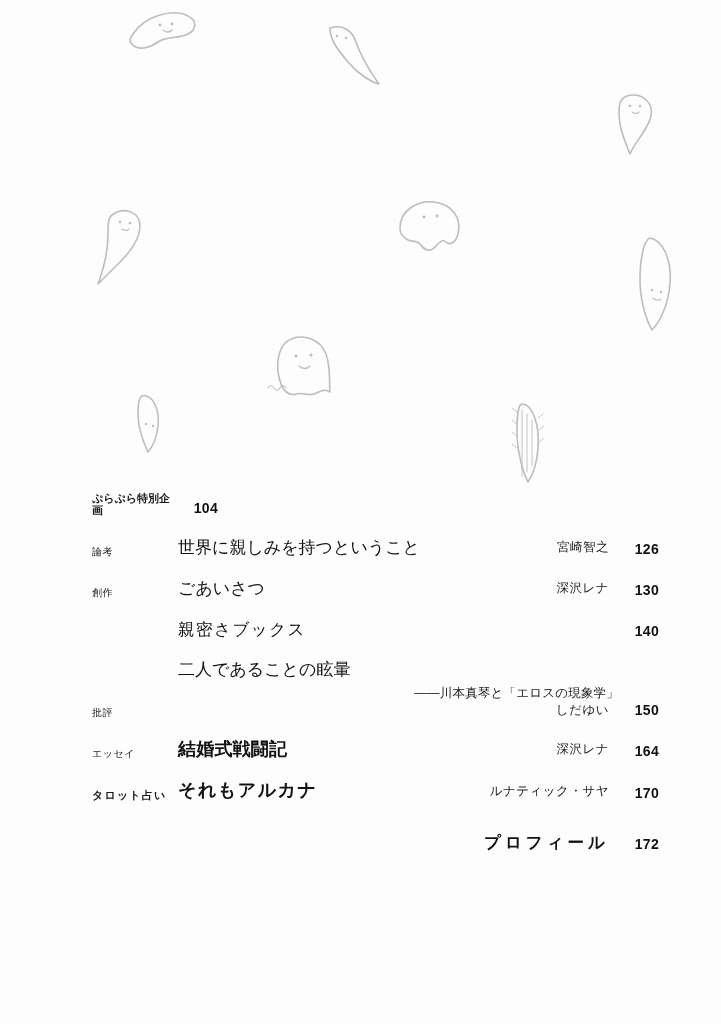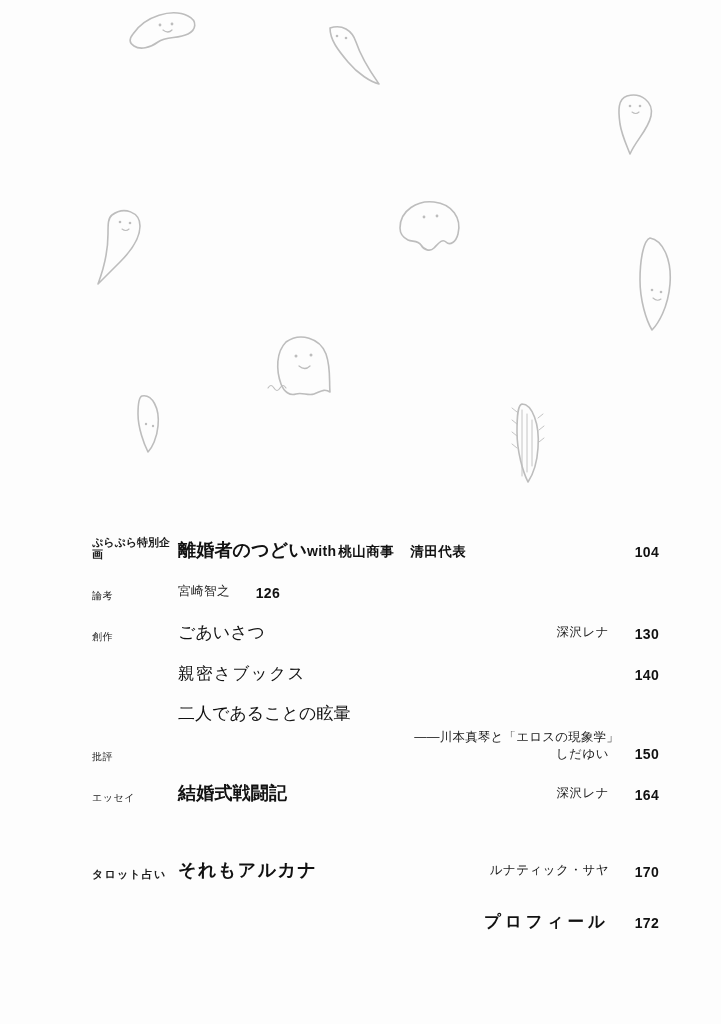--- a/index.html
+++ b/index.html
@@ -43,21 +43,21 @@
   }
   .cat {
     width: 86px;
     flex: 0 0 86px;
     font-size: 10px;
     letter-spacing: 0.5px;
     line-height: 1.1;
     color: #1b1b1b;
     padding-bottom: 1px;
   }
-  .cat.bold { font-weight: bold; font-size: 11px; letter-spacing: 0px; margin-top: 44px; }
+  .cat.bold { font-weight: bold; font-size: 11px; letter-spacing: 0px; }
   .cat.spaced { letter-spacing: 1.2px; font-size: 11px; }
   .title-wrap {
     flex: 1 1 auto;
     min-width: 0;
   }
   .title {
     font-size: 17px;
     line-height: 1.2;
     color: #111;
   }
@@ -184,30 +184,28 @@
       <path d="M522 404 C532 404 540 424 538 448 C537 464 532 476 528 482 C523 472 517 452 517 432 C517 414 518 405 522 404 Z"></path>
       <path d="M522 410 l0 66 M527 414 l0 58 M532 420 l0 46" stroke-width="0.9"></path>
       <path d="M517 412 l-5 -4 M517 424 l-5 -4 M517 436 l-5 -4 M517 448 l-5 -4 M538 418 l5 -4 M539 430 l5 -4 M539 442 l5 -4" stroke-width="0.9"></path>
     </g>
   </svg>
 
   <div class="toc">
 
     <div class="toc-row">
       <div class="cat bold">ぷらぷら特別企画</div>
-      <div class="title-wrap">
-        <div class="title bold">
-          <span>離婚者のつどい</span><span class="with">with</span><span class="withname">桃山商事</span><span class="rep">清田代表</span>
-        </div>
-      </div>
       <div class="page-no">104</div>
     </div>
 
     <div class="toc-row">
       <div class="cat">論考</div>
+      <div class="title-wrap">
+        <div class="title">世界に親しみを持つということ</div>
+      </div>
       <div class="author">宮崎智之</div>
       <div class="page-no">126</div>
     </div>
 
     <div class="toc-row">
       <div class="cat">創作</div>
       <div class="title-wrap">
         <div class="title">ごあいさつ</div>
       </div>
       <div class="author">深沢レナ</div>

